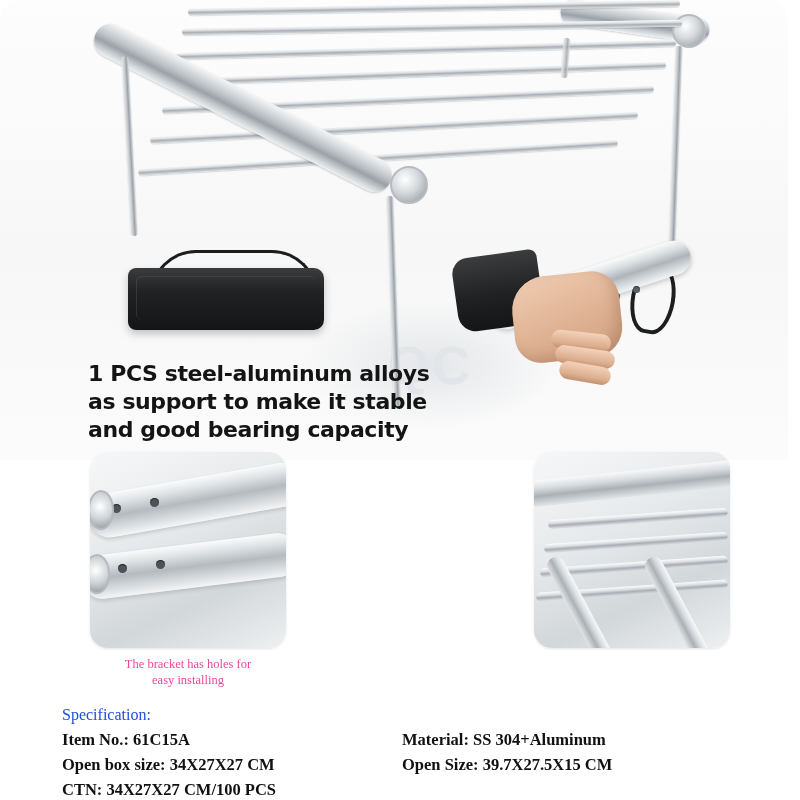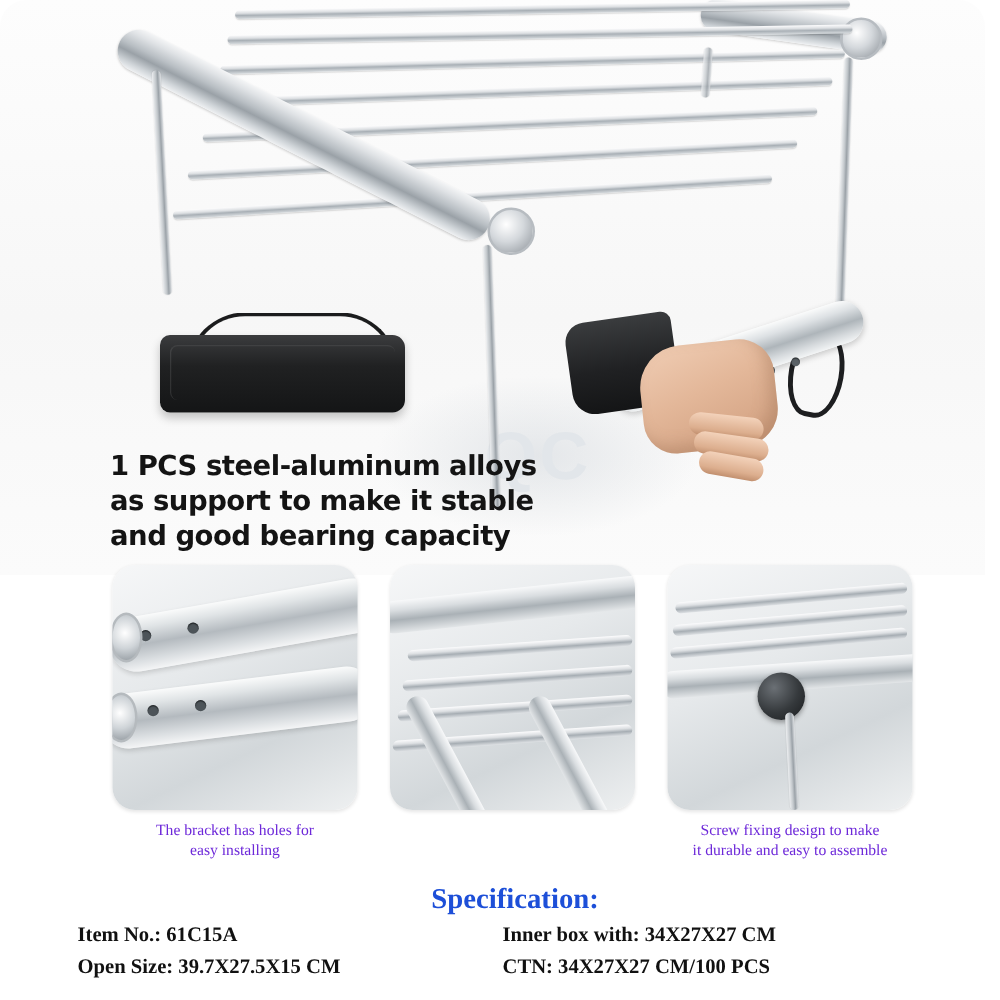--- a/index.html
+++ b/index.html
@@ -175,21 +175,21 @@
     background: linear-gradient(155deg,#f6f7f8 0%,#e6e9eb 40%,#d2d7da 70%,#eef0f1 100%);
     overflow: hidden;
     position: relative;
     box-shadow: 0 1px 3px rgba(0,0,0,0.10);
   }
   .feature-cap {
     margin-top: 8px;
     font-family: "Liberation Serif", serif;
     font-size: 12.5px;
     line-height: 16px;
-    color: #6d28d9;
+    color: #ec4899;
     text-align: center;
     padding: 0 6px;
     white-space: pre-line;
   }
   .f1-tube {
     position: absolute;
     width: 220px; height: 44px;
     border-radius: 24px;
     background: linear-gradient(180deg,#fafbfb 0%,#e0e4e6 22%,#b4babf 52%,#d9dde0 80%,#f4f5f6 100%);
     box-shadow: 0 2px 4px rgba(0,0,0,0.15);
@@ -227,25 +227,24 @@
   }
 
   
   .spec {
     position: absolute;
     left: 62px; top: 706px;
     width: 700px;
   }
   .spec-title {
     font-family: "Liberation Serif", serif;
-    font-weight: bold;
-    font-size: 23px;
+    font-weight: normal;
+    font-size: 16px;
     color: #1d4fd8;
     margin-bottom: 4px;
-    text-align: center;
   }
   .spec-grid {
     display: grid;
     grid-template-columns: 340px 360px;
     font-family: "Liberation Serif", serif;
     font-size: 16.5px;
     color: #111111;
     row-gap: 2px;
   }
   .spec-cell { white-space: nowrap; line-height: 23px; font-weight: bold; }
@@ -325,37 +324,26 @@
         <div class="f2-bar" style="left:-10px; top:18px; width:230px; height:26px; transform:rotate(-6deg);"></div>
         <div class="f2-rod" style="left:14px; top:62px; width:180px; transform:rotate(-4deg);"></div>
         <div class="f2-rod" style="left:10px; top:86px; width:184px; transform:rotate(-4deg);"></div>
         <div class="f2-rod" style="left:6px; top:110px; width:188px; transform:rotate(-4deg);"></div>
         <div class="f2-rod" style="left:2px; top:134px; width:192px; transform:rotate(-4deg);"></div>
         <div class="f2-bar" style="left:-14px; top:150px; width:120px; height:18px; transform:rotate(62deg);"></div>
         <div class="f2-bar" style="left:84px; top:150px; width:120px; height:18px; transform:rotate(62deg);"></div>
       </div>
     </div>
 
-    <div class="feature">
-      <div class="feature-img">
-        <div class="f2-rod" style="left:6px; top:22px; width:186px; transform:rotate(-5deg);"></div>
-        <div class="f2-rod" style="left:4px; top:40px; width:188px; transform:rotate(-5deg);"></div>
-        <div class="f2-rod" style="left:2px; top:58px; width:190px; transform:rotate(-5deg);"></div>
-        <div class="f2-bar" style="left:-6px; top:78px; width:214px; height:22px; transform:rotate(-4deg);"></div>
-        <div class="f3-knob" style="left:72px; top:86px;"></div>
-        <div class="leg" style="left:96px; top:118px; height:78px; transform:rotate(-3deg);"></div>
-      </div>
-      <div class="feature-cap">Screw fixing design to make
-it durable and easy to assemble</div>
-    </div>
   </div>
 
   <div class="spec">
     <div class="spec-title">Specification:</div>
     <div class="spec-grid">
       <div class="spec-cell">Item No.:  61C15A</div>
-      <div class="spec-cell">Inner box with: 34X27X27 CM</div>
+      <div class="spec-cell">Material:  SS 304+Aluminum</div>
+      <div class="spec-cell">Open box size: 34X27X27 CM</div>
       <div class="spec-cell">Open Size: 39.7X27.5X15 CM</div>
       <div class="spec-cell">CTN: 34X27X27 CM/100 PCS</div>
     </div>
   </div>
 
 </div>
 
 </body></html>

